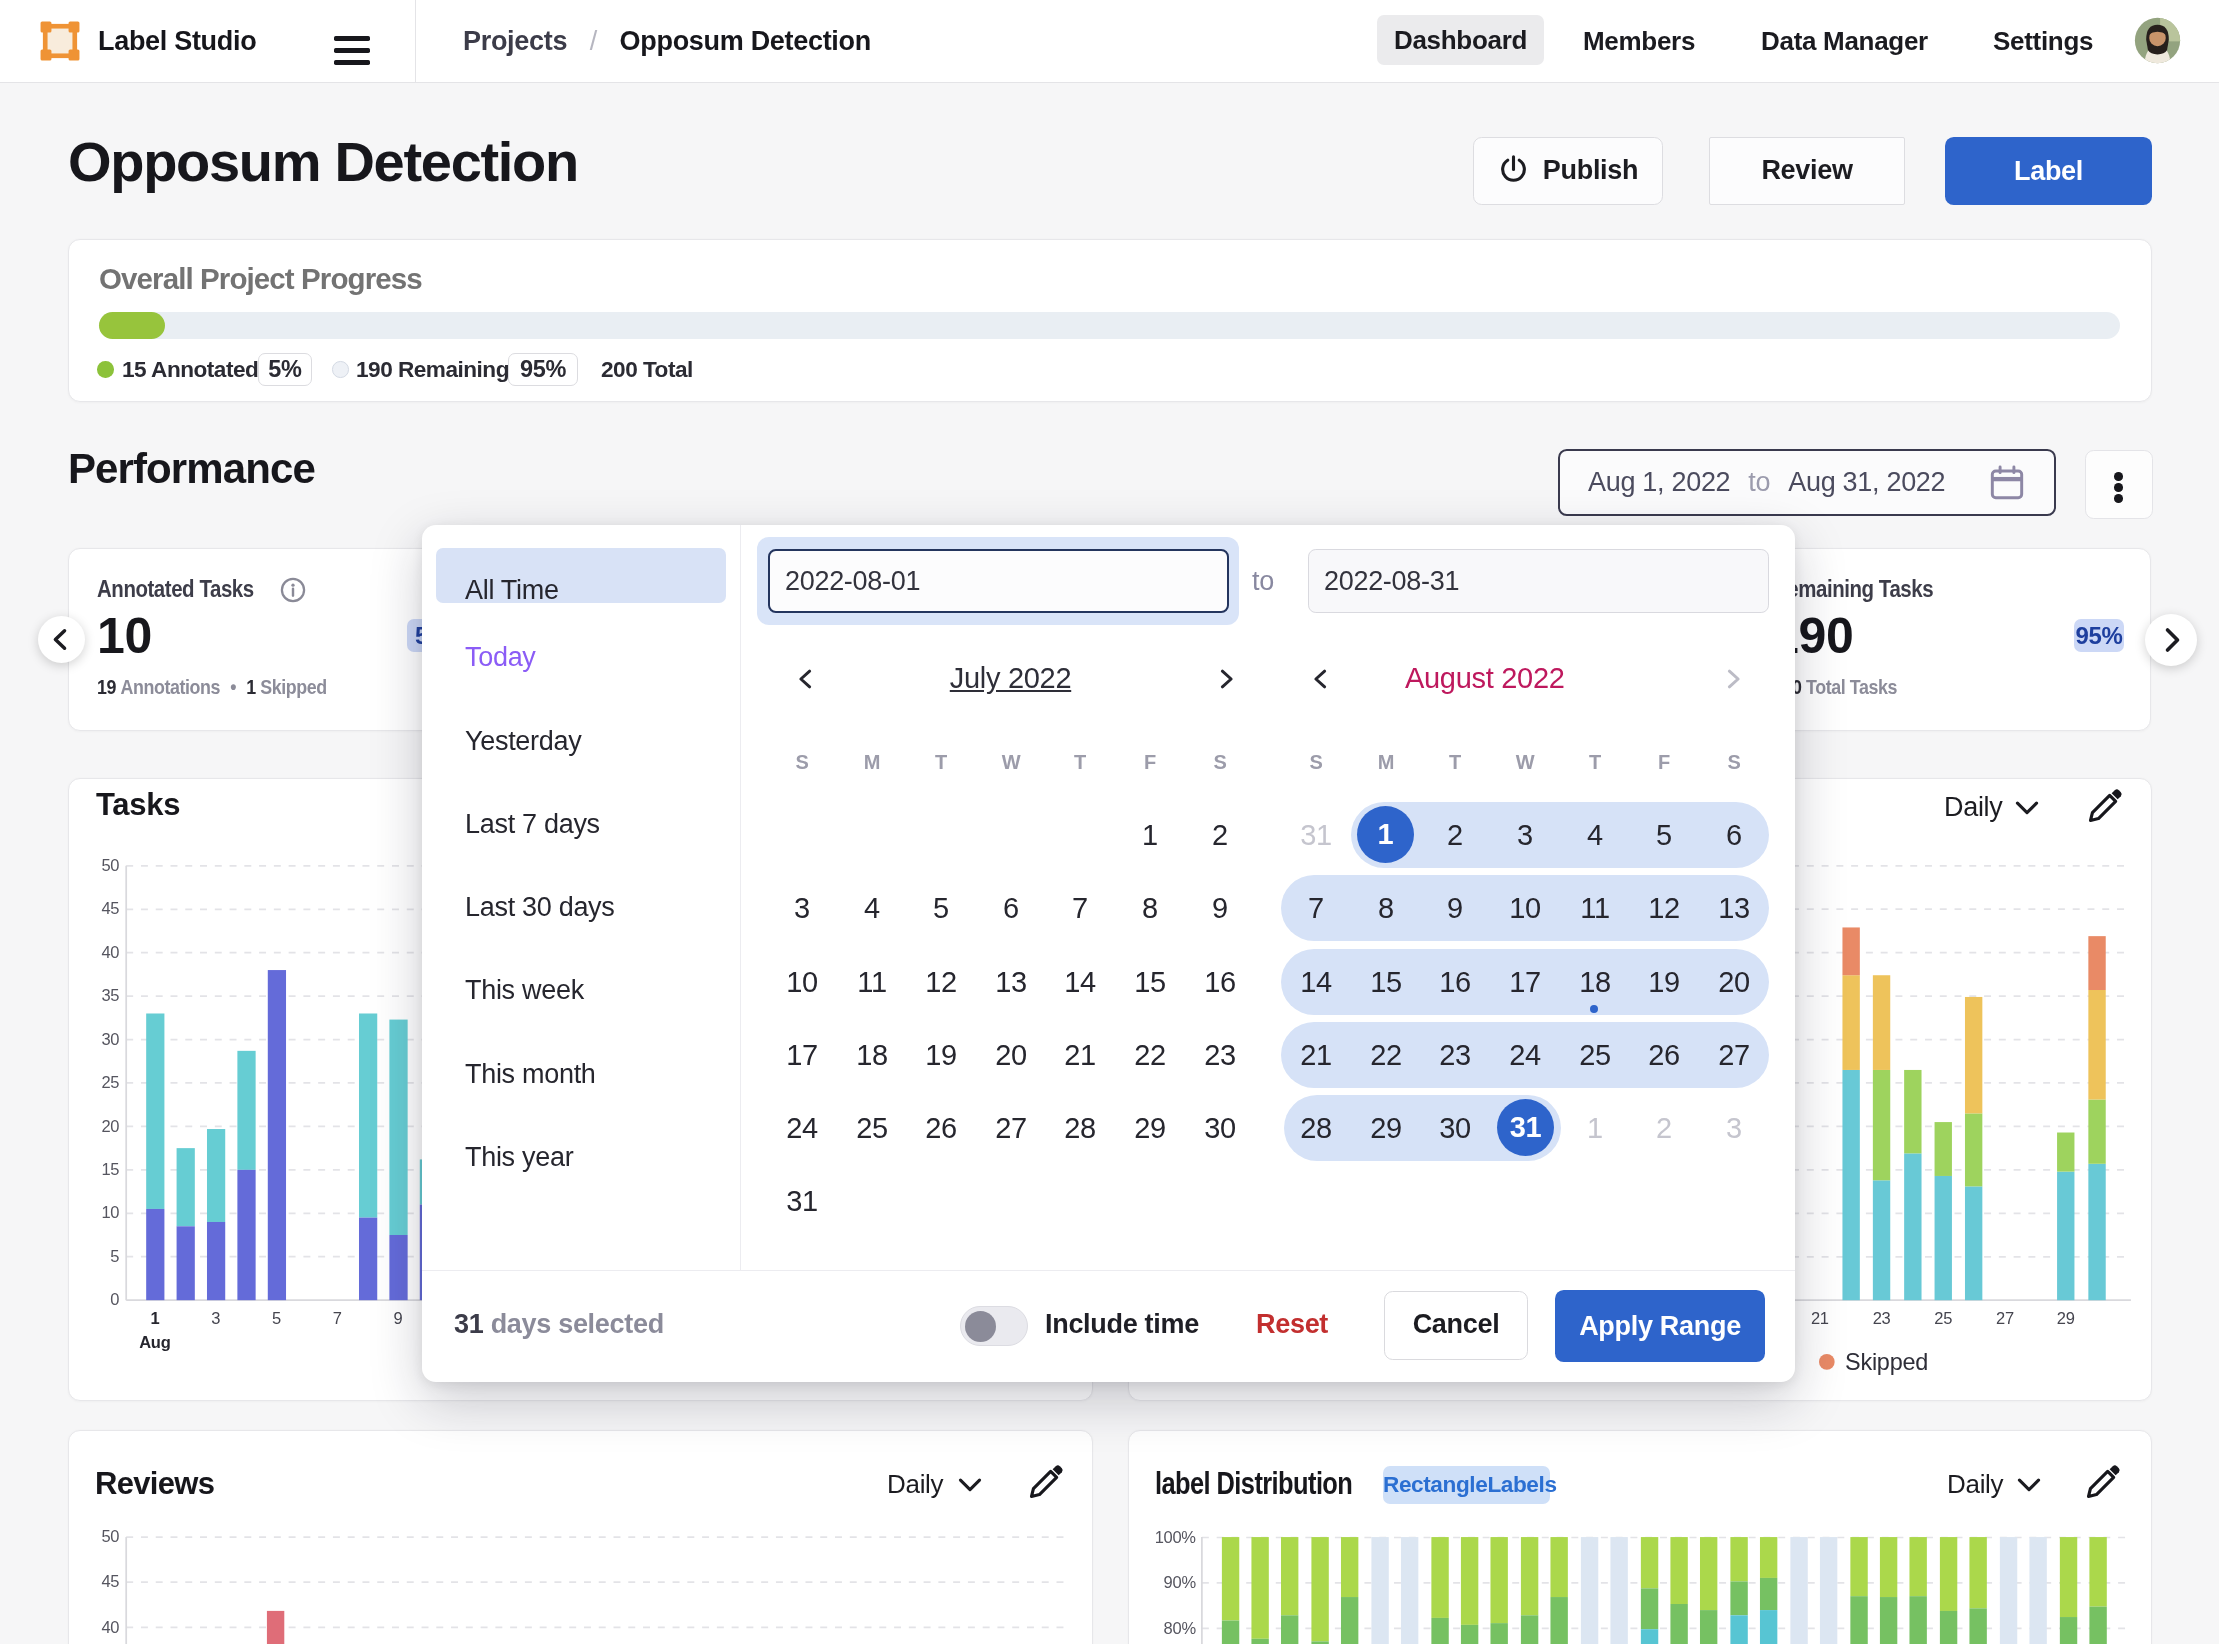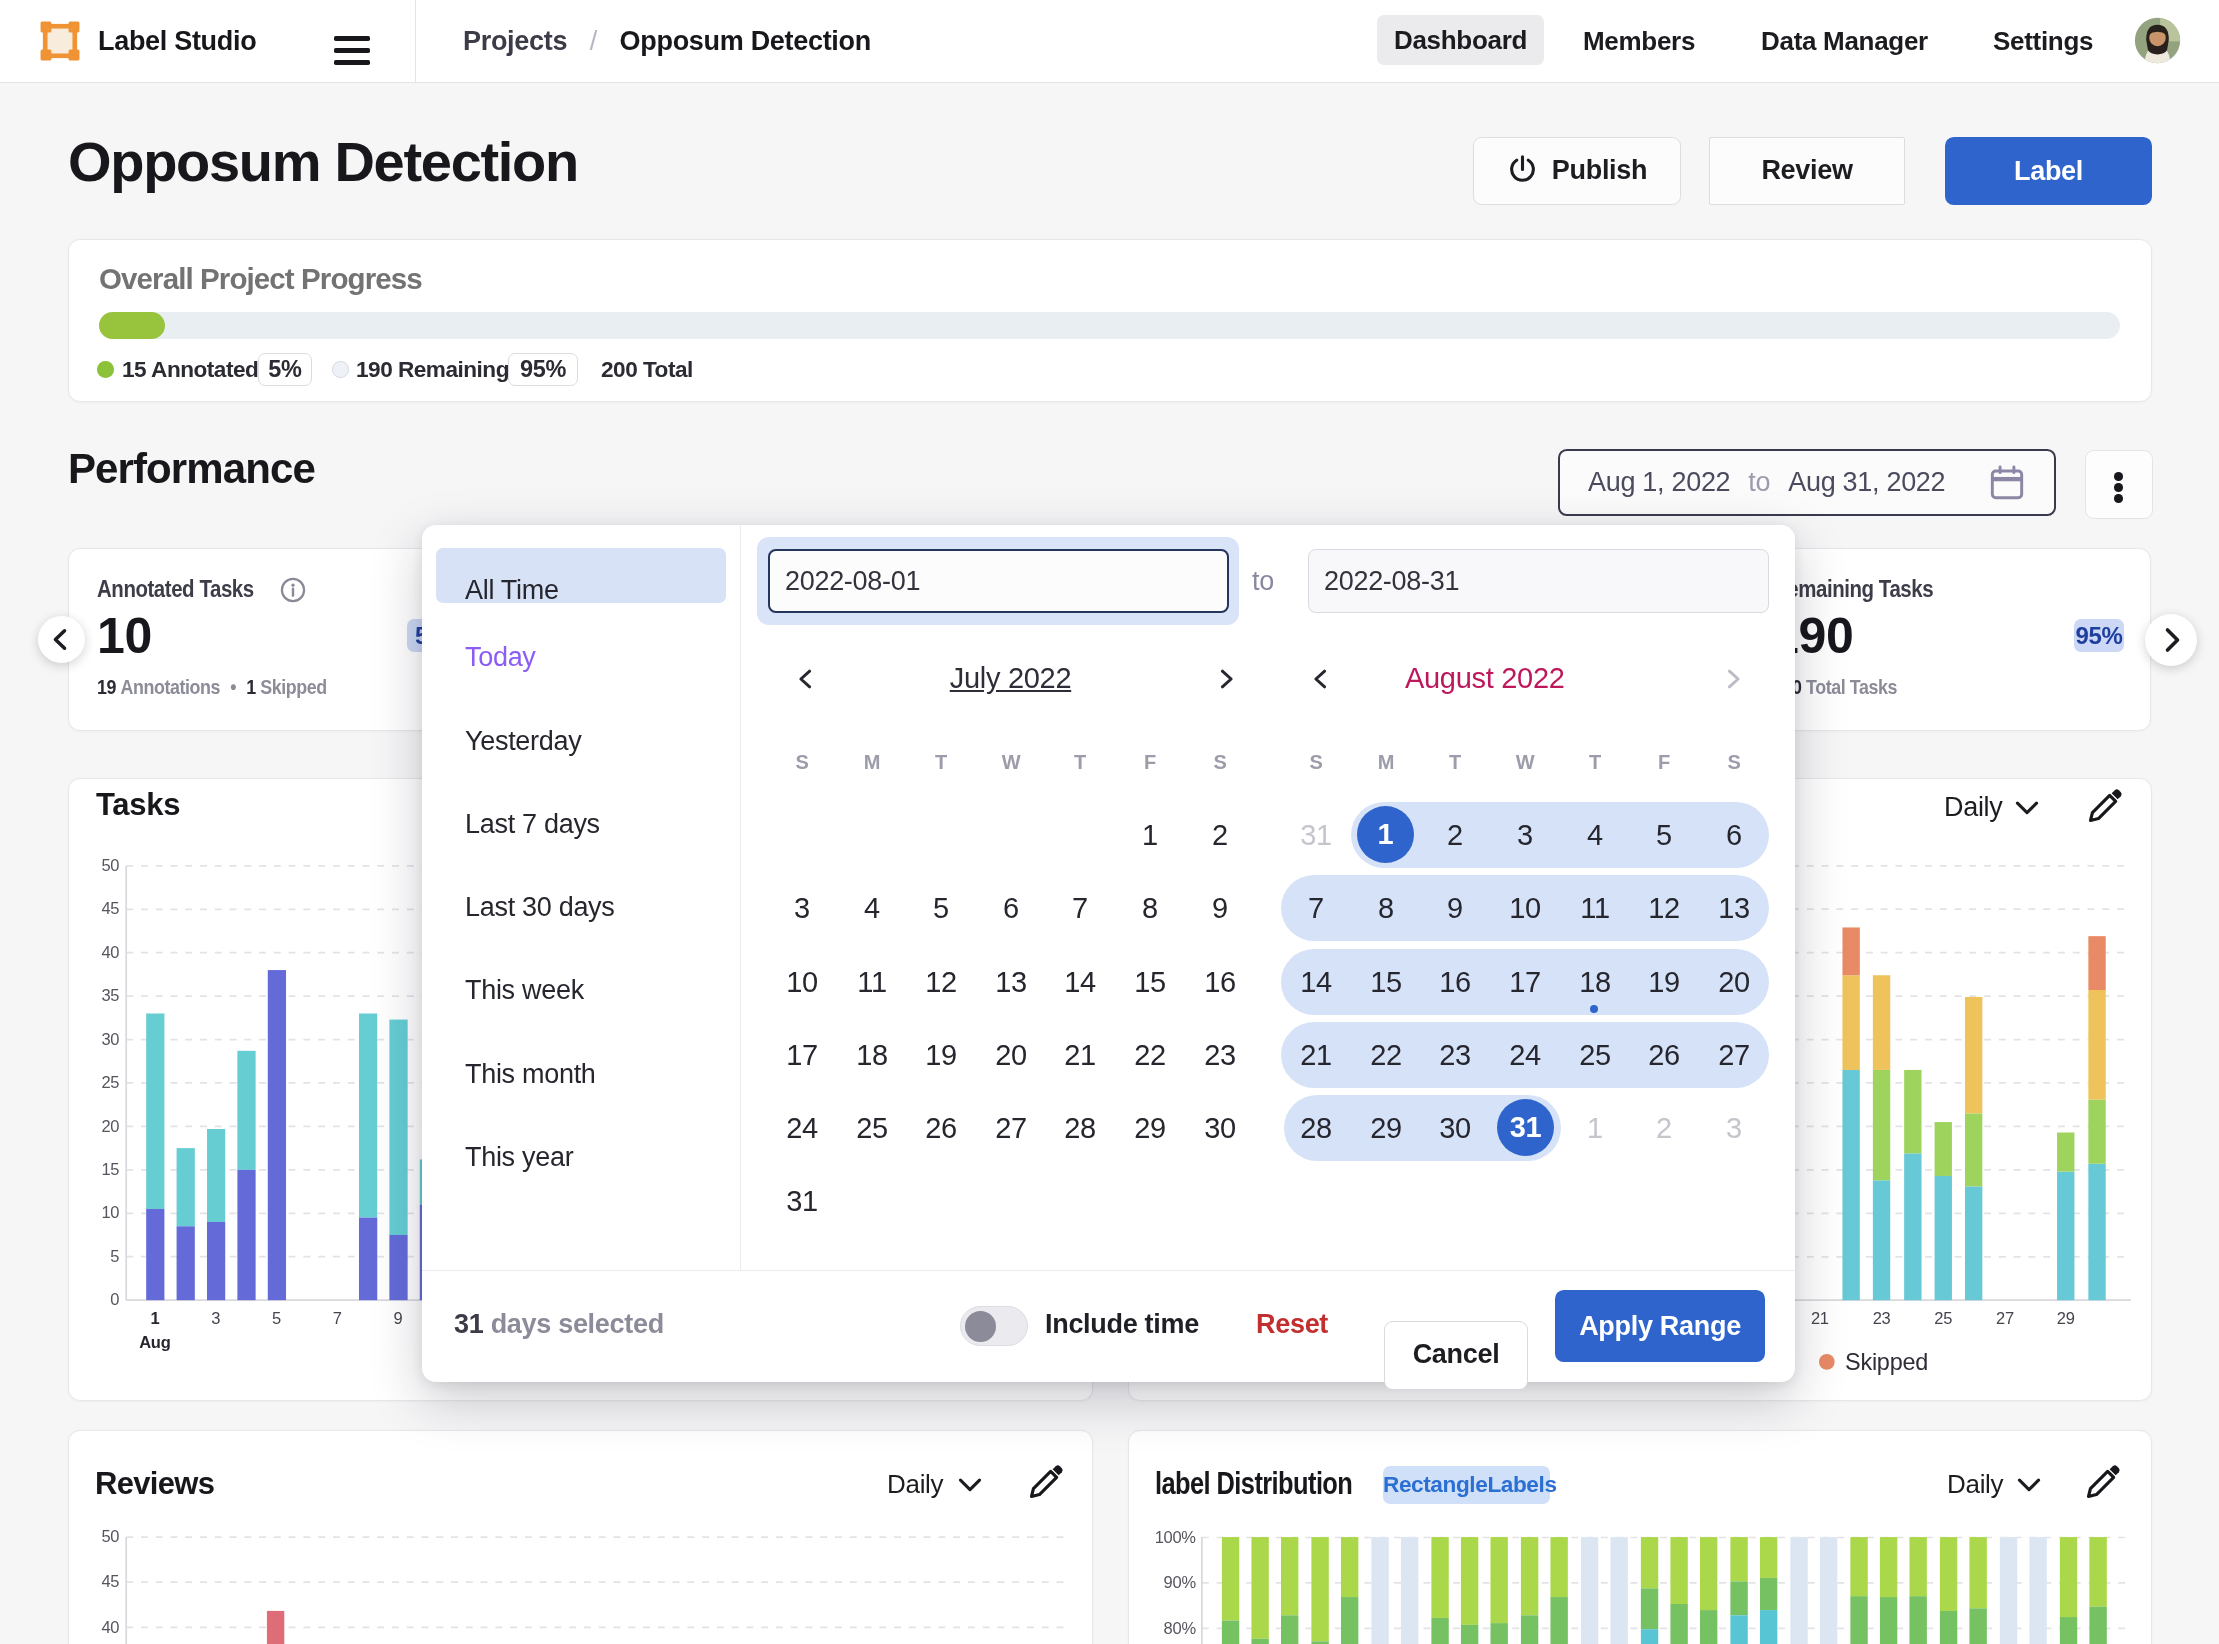--- a/index.html
+++ b/index.html
@@ -37,21 +37,21 @@
 <g clip-path="url(#av)">
 <rect width="54" height="54" fill="#93a37f"></rect>
 <rect x="30" y="0" width="24" height="28" fill="#b9c49c"></rect>
 <path d="M12 54 q1-20 15-20 q14 0 15 20 z" fill="#efe9dd"></path>
 <path d="M14 26 q0-17 13-17 q13 0 13 17 l-2 12 q-3 5-11 5 q-8 0-11-5 z" fill="#27201c"></path>
 <circle cx="27" cy="24" r="9.5" fill="#c9946a"></circle>
 <path d="M17 20 q2-8 10-8 q8 0 10 8 q-4-3-10-3 q-6 0-10 3 z" fill="#27201c"></path>
 </g>
   </svg>
 <div style="left:68px;top:129px;font-size:56px;font-weight:bold;color:#17171c;letter-spacing:-1.3px;">Opposum Detection</div>
-<div style="left:1473px;top:137px;width:208px;height:68px;border-radius:8.7px;font-size:27px;font-weight:bold;text-align:center;background:#fcfcfd;border:1.7px solid #dddde1;line-height:64px;">
+<div style="left:1473px;top:137px;width:190px;height:68px;border-radius:8.7px;font-size:27px;font-weight:bold;text-align:center;background:#fcfcfd;border:1.7px solid #dddde1;line-height:64px;">
 <svg style="position:static;vertical-align:-6px;margin-right:14px" width="31" height="31" viewBox="0 0 24 24" fill="none" stroke="#1c1c21" stroke-width="2.4" stroke-linecap="round">
       <path d="M7.5 4.8 A8.4 8.4 0 1 0 16.5 4.8"></path>
       <path d="M12 2.2 V12"></path>
     </svg>Publish</div>
 <div style="left:1709px;top:137px;width:196px;height:68px;border-radius:2px;font-size:27px;font-weight:bold;text-align:center;background:#fcfcfd;border:1.7px solid #dddde1;line-height:64px;">Review</div>
 <div style="left:1945px;top:137px;width:207px;height:68px;border-radius:8.7px;font-size:27px;font-weight:bold;text-align:center;background:#2e64cb;color:#fff;line-height:68px;">Label</div>
 <div class="card" style="left:68px;top:239px;width:2084px;height:163px;"></div>
 <div style="left:99px;top:262px;font-size:29.5px;font-weight:bold;color:#737373;letter-spacing:-0.9px;">Overall Project Progress</div>
 <div style="left:99px;top:312px;width:2021px;height:27px;border-radius:14px;background:#e9eef3;"></div>
 <div style="left:99px;top:312px;width:66px;height:27px;border-radius:14px;background:#97c43c;"></div>
@@ -405,14 +405,14 @@
 <div style="left:1560px;top:1109px;width:70px;height:38px;line-height:38px;text-align:center;font-size:29px;color:#c5c5ce;z-index:51;">1</div>
 <div style="left:1629px;top:1109px;width:70px;height:38px;line-height:38px;text-align:center;font-size:29px;color:#c5c5ce;z-index:51;">2</div>
 <div style="left:1699px;top:1109px;width:70px;height:38px;line-height:38px;text-align:center;font-size:29px;color:#c5c5ce;z-index:51;">3</div>
 <div style="left:1590px;top:1005px;width:7.8px;height:7.8px;border-radius:50%;background:#2e64cb;z-index:51;"></div>
 <div style="left:422px;top:1270px;width:1373px;height:0.9px;background:#ececf0;z-index:51;"></div>
 <div style="left:454px;top:1307px;height:35px;line-height:35px;font-size:27px;font-weight:bold;color:#3c3c49;z-index:51;">31 <span style="color:#8b8b9a;font-weight:600;">days selected</span></div>
 <div style="left:960px;top:1306px;width:68px;height:40px;border-radius:20px;background:#eaeaef;border:0.9px solid #dcdce2;z-index:51;"></div>
 <div style="left:965px;top:1311px;width:31px;height:31px;border-radius:50%;background:#8b8b99;z-index:51;"></div>
 <div style="left:1045px;top:1307px;height:35px;line-height:35px;font-size:27px;font-weight:bold;color:#1f1f26;z-index:51;">Include time</div>
 <div style="left:1256px;top:1307px;height:35px;line-height:35px;font-size:27px;font-weight:bold;color:#c22f2f;z-index:51;">Reset</div>
-<div style="left:1384px;top:1291px;width:144px;height:69px;line-height:65px;text-align:center;background:#fff;border:1.7px solid #dadade;border-radius:8.7px;font-size:27px;font-weight:bold;color:#1c1c21;z-index:51;margin-top:30px;">Cancel</div>
+<div style="left:1384px;top:1291px;width:144px;height:69px;line-height:65px;text-align:center;background:#fff;border:1.7px solid #dadade;border-radius:8.7px;font-size:27px;font-weight:bold;color:#1c1c21;z-index:51;">Cancel</div>
 <div style="left:1555px;top:1290px;width:210px;height:72px;line-height:72px;text-align:center;background:#2e64cb;border-radius:8.7px;font-size:27px;font-weight:bold;color:#fff;z-index:51;">Apply Range</div>
 
 </body></html>

